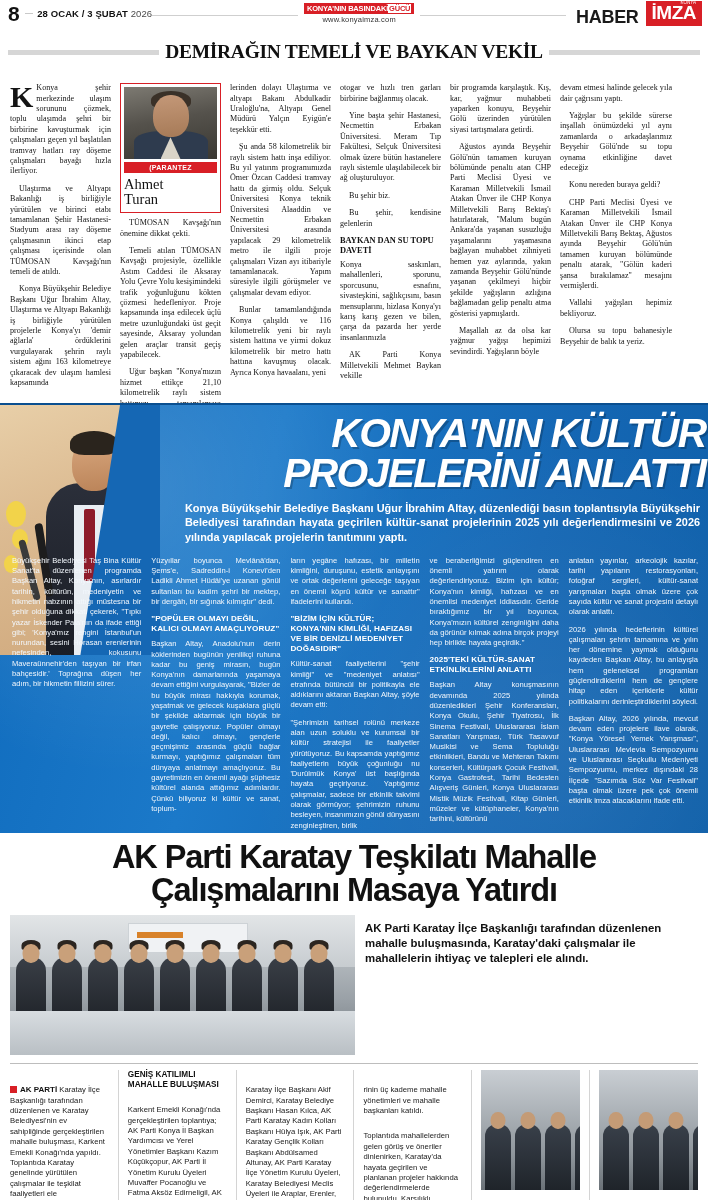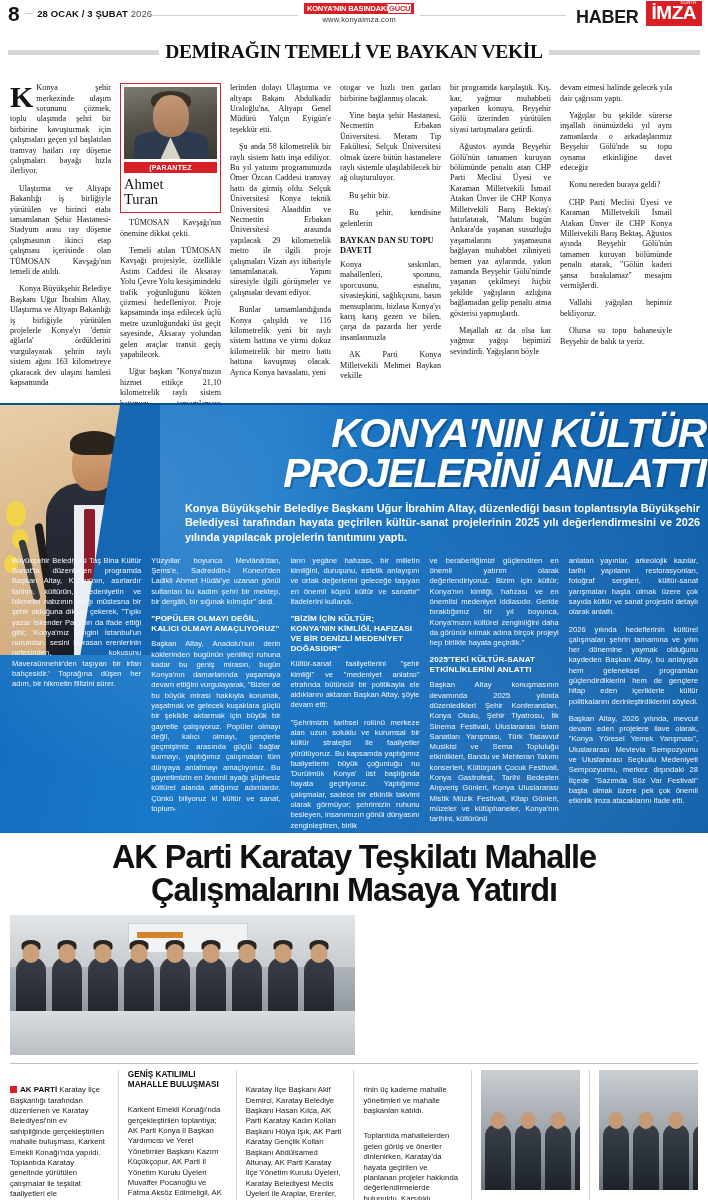--- a/index.html
+++ b/index.html
@@ -528,20 +528,21 @@
               <b></b>
               <i></i>
             </div>
           <div class="p" style="left:294px">
               <b></b>
               <i></i>
             </div>
         </div>
         <div class="tablecloth"></div>
       </div>
+      <div class="a3-deck">AK Parti Karatay İlçe Başkanlığı tarafından düzenlenen mahalle buluşmasında, Karatay'daki çalışmalar ile mahallelerin ihtiyaç ve talepleri ele alındı.</div>
     </div>
 
     <div class="a3-hr"></div>
 
     <div class="a3-cols">
 
       <div class="a3col">
         <p class="a3p"><span class="red-box"></span><span class="a3-lead-tag">AK PARTİ</span> <span>Karatay İlçe Başkanlığı tarafından düzenlenen ve Karatay Belediyesi'nin ev sahipliğinde gerçekleştirilen mahalle buluşması, Karkent Emekli Konağı'nda yapıldı. Toplantıda Karatay genelinde yürütülen çalışmalar ile teşkilat faaliyetleri ele</span></p>
       </div>
 

